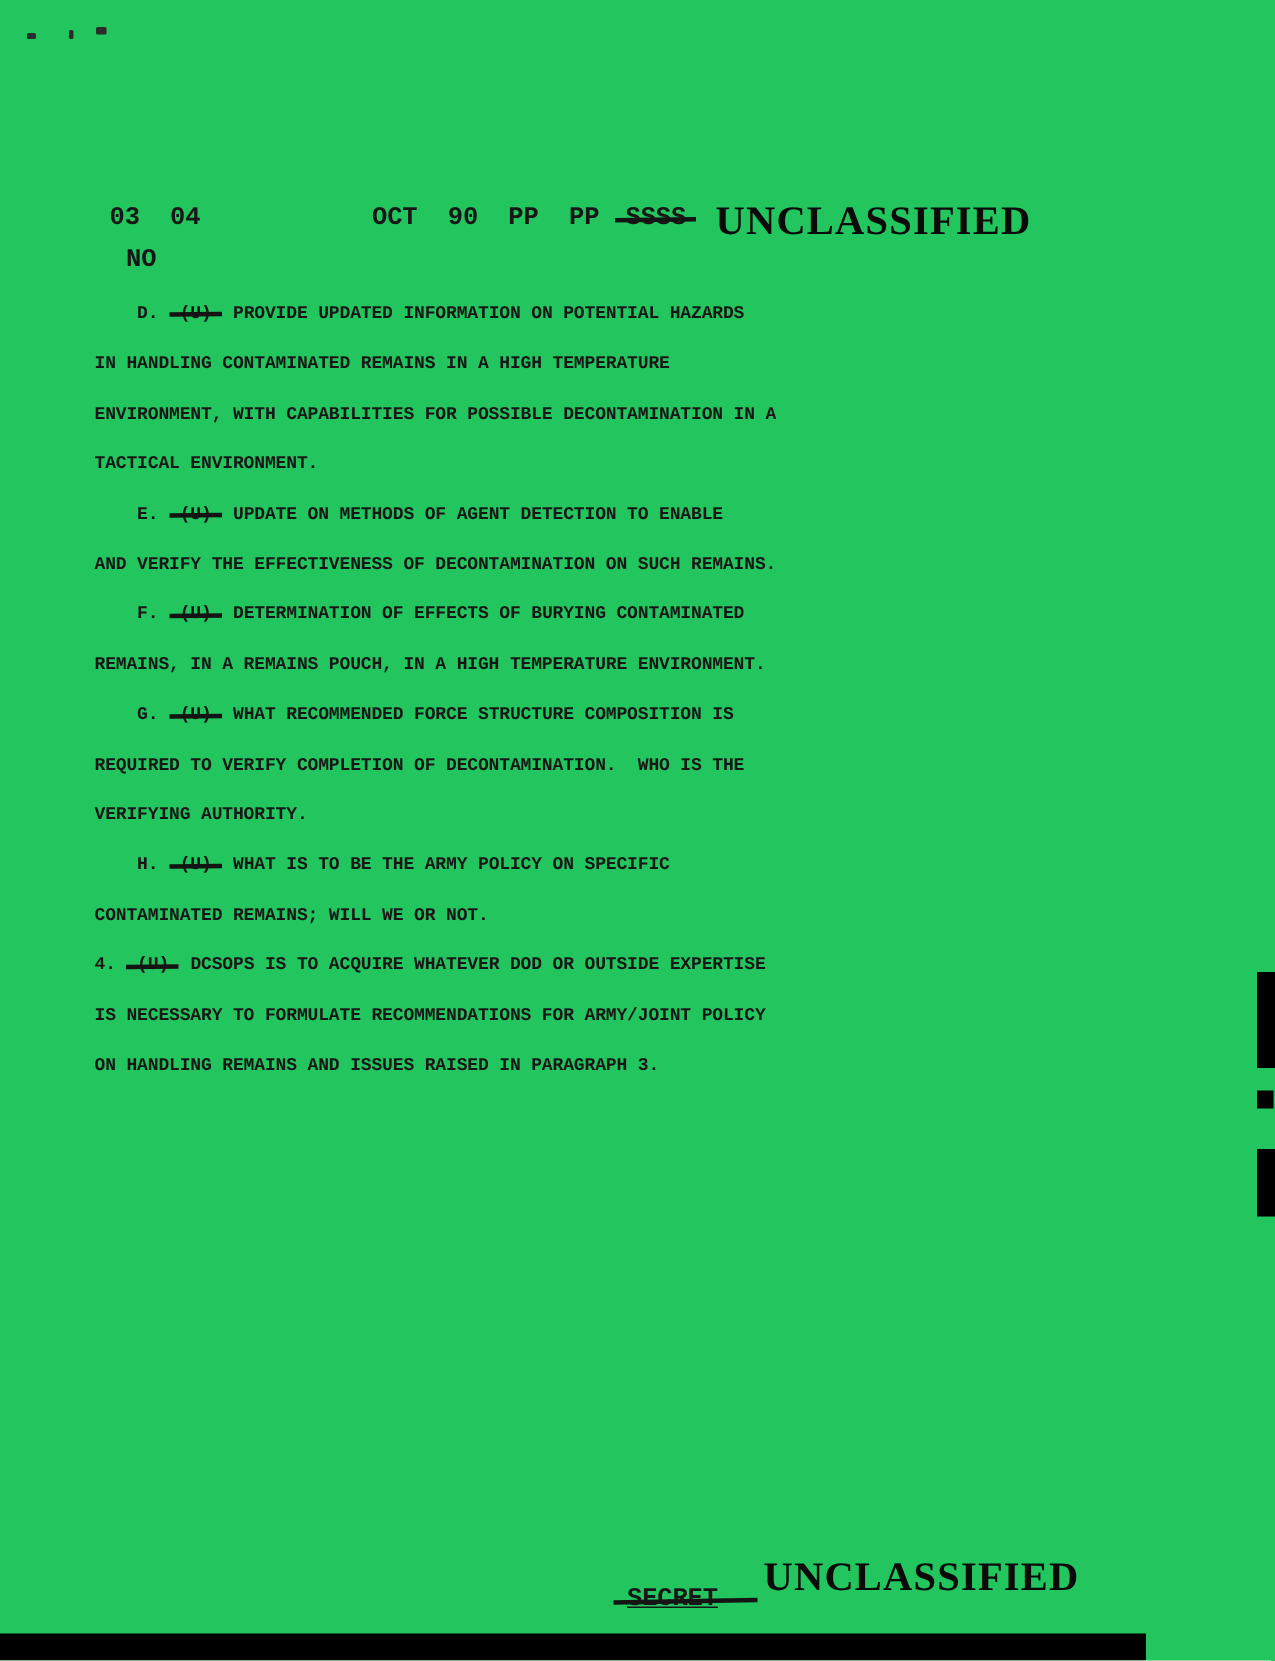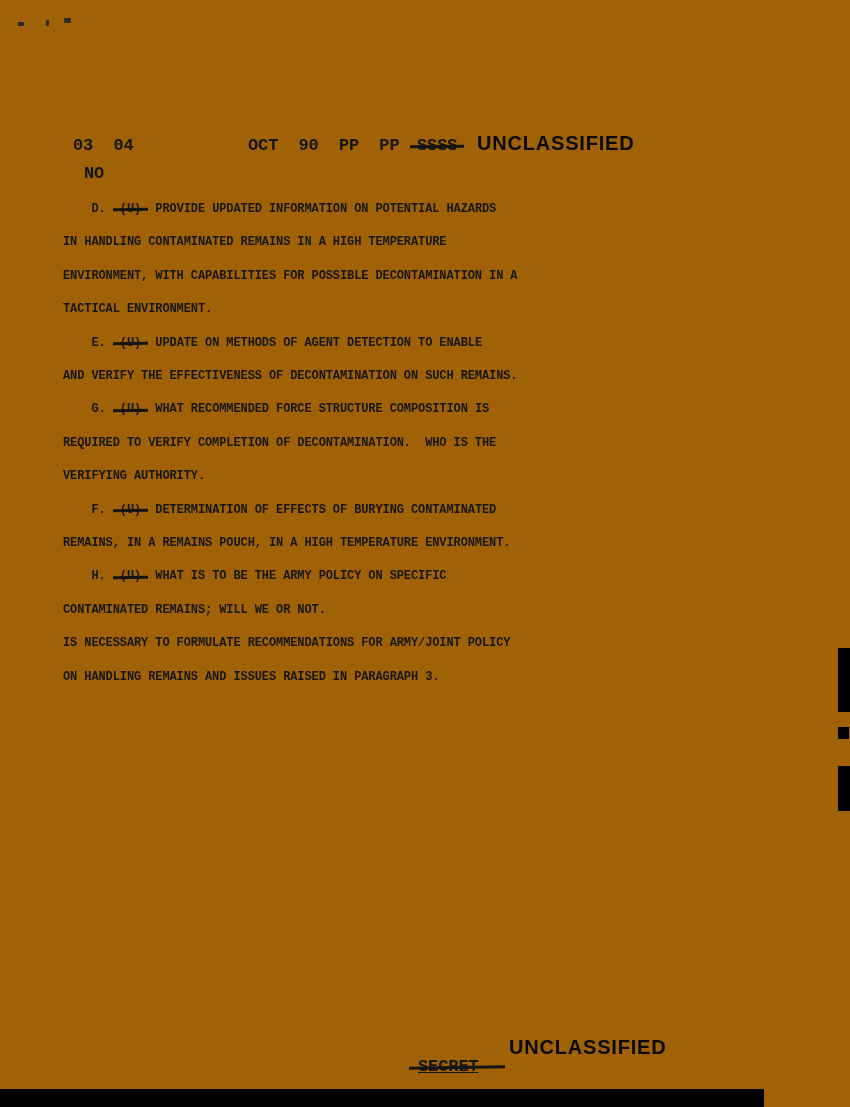--- a/index.html
+++ b/index.html
@@ -1,31 +1,31 @@
 <!DOCTYPE html>
 <html><head>
 <meta charset="utf-8">
 <style>
   html,body { margin:0; padding:0; background:#e8e8e8; }
   .page {
     position:relative;
     width:850px; height:1107px;
-    background:#a16207;
+    background:#22c55e;
     overflow:hidden;
     font-family:"Liberation Mono", monospace;
     font-weight:700;
     color:#161616;
   }
   .abs { position:absolute; }
   .mono { font-size:17px; white-space:pre; letter-spacing:-0.1px; }
   .line { height:33.42px; line-height:33.42px; white-space:pre; font-size:12px; letter-spacing:-0.1px; }
   .stamp {
-    font-family:Liberation Sans, sans-serif;
+    font-family:Liberation Serif, serif;
     font-weight:700; color:#0a0a0a;
-    font-size:20px; letter-spacing:0.8px; white-space:pre;
+    font-size:27px; letter-spacing:0.8px; white-space:pre;
   }
   .strike-ext { position:relative; display:inline-block; }
   .strike-ext::after {
     content:''; position:absolute; top:46%; height:2.6px; background:#141414;
     left:-7px; right:-7px; transform:rotate(-0.6deg);
   }
   .strike-wide::after { left:-9px; right:-26px; transform:rotate(-1deg); }
   .artifact { position:absolute; background:#000; }
   .speck { position:absolute; background:#2c2c2c; border-radius:1px; }
   #body-text { position:absolute; left:63px; top:193px; width:760px; }
@@ -52,33 +52,34 @@
         <div class="line"><span>    D.  </span><span class="strike-ext">(U)</span><span>  PROVIDE UPDATED INFORMATION ON POTENTIAL HAZARDS</span></div>
         <div class="line">IN HANDLING CONTAMINATED REMAINS IN A HIGH TEMPERATURE</div>
         <div class="line">ENVIRONMENT, WITH CAPABILITIES FOR POSSIBLE DECONTAMINATION IN A</div>
         <div class="line">TACTICAL ENVIRONMENT.</div>
       </div>
       <div>
         <div class="line"><span>    E.  </span><span class="strike-ext">(U)</span><span>  UPDATE ON METHODS OF AGENT DETECTION TO ENABLE</span></div>
         <div class="line">AND VERIFY THE EFFECTIVENESS OF DECONTAMINATION ON SUCH REMAINS.</div>
       </div>
       <div>
+        <div class="line"><span>    F.  </span><span class="strike-ext">(U)</span><span>  DETERMINATION OF EFFECTS OF BURYING CONTAMINATED</span></div>
+        <div class="line">REMAINS, IN A REMAINS POUCH, IN A HIGH TEMPERATURE ENVIRONMENT.</div>
+      </div>
+      <div>
         <div class="line"><span>    G.  </span><span class="strike-ext">(U)</span><span>  WHAT RECOMMENDED FORCE STRUCTURE COMPOSITION IS</span></div>
         <div class="line">REQUIRED TO VERIFY COMPLETION OF DECONTAMINATION.  WHO IS THE</div>
         <div class="line">VERIFYING AUTHORITY.</div>
-      </div>
-      <div>
-        <div class="line"><span>    F.  </span><span class="strike-ext">(U)</span><span>  DETERMINATION OF EFFECTS OF BURYING CONTAMINATED</span></div>
-        <div class="line">REMAINS, IN A REMAINS POUCH, IN A HIGH TEMPERATURE ENVIRONMENT.</div>
       </div>
       <div>
         <div class="line"><span>    H.  </span><span class="strike-ext">(U)</span><span>  WHAT IS TO BE THE ARMY POLICY ON SPECIFIC</span></div>
         <div class="line">CONTAMINATED REMAINS; WILL WE OR NOT.</div>
       </div>
       <div>
+        <div class="line"><span>4.  </span><span class="strike-ext">(U)</span><span>  DCSOPS IS TO ACQUIRE WHATEVER DOD OR OUTSIDE EXPERTISE</span></div>
         <div class="line">IS NECESSARY TO FORMULATE RECOMMENDATIONS FOR ARMY/JOINT POLICY</div>
         <div class="line">ON HANDLING REMAINS AND ISSUES RAISED IN PARAGRAPH 3.</div>
       </div>
     </div>
 
   <div>
     <span class="abs mono strike-ext strike-wide" style="left:418px; top:1038px;text-decoration:underline;">SECRET</span>
     <span class="abs stamp" style="left:509px; top:1036px;">UNCLASSIFIED</span>
   </div>
 

